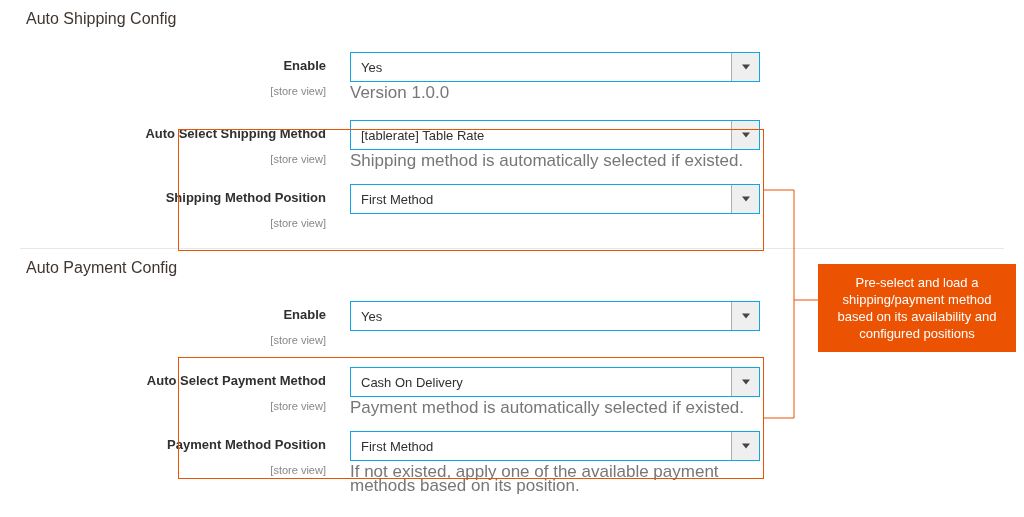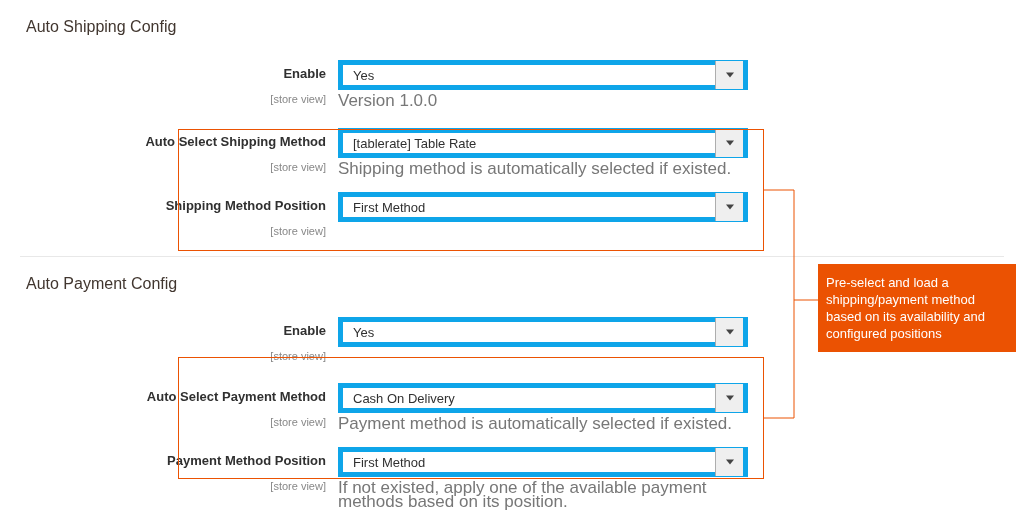--- a/index.html
+++ b/index.html
@@ -10,35 +10,36 @@
     background: #fff;
     width: 1024px;
     height: 517px;
     position: relative;
     overflow: hidden;
   }
   .section-title {
     font-size: 16px;
     color: #41362f;
     font-weight: 500;
-    padding: 18px 0 6px 26px;
+    padding: 10px 0 6px 26px;
   }
   .divider {
     border: none;
     border-top: 1px solid #e8e8e8;
     margin: 18px 20px 0 20px;
   }
   .form-area {
     width: 760px;
     padding-top: 18px;
   }
   .row {
     display: flex;
     align-items: flex-start;
     margin-bottom: 6px;
+    justify-content: space-between;
   }
   .label-col {
     width: 338px;
     min-width: 338px;
     text-align: right;
     padding-right: 12px;
     padding-top: 6px;
   }
   .label-col .lbl {
     font-size: 13px;
@@ -52,21 +53,21 @@
     line-height: 13px;
     display: block;
     margin-top: 12px;
   }
   .input-col {
     width: 410px;
   }
   .select {
     width: 100%;
     height: 30px;
-    border: 5px solid #0ea5e9;
+    border: 1px solid #0ea5e9;
     background: #fff;
     display: flex;
     align-items: center;
     justify-content: space-between;
     padding: 0 0 0 10px;
     font-size: 13px;
     color: #303030;
     cursor: pointer;
   }
   .select .sel-btn {
@@ -93,20 +94,21 @@
   }
   #hbox1 { left: 178px; top: 129px; width: 586px; height: 122px; }
   #hbox2 { left: 178px; top: 357px; width: 586px; height: 122px; }
   .callout {
     position: absolute;
     right: 8px;
     top: 264px;
     width: 198px;
     background: #eb5202;
     color: #fff;
+    text-align: center;
     font-size: 13px;
     padding: 10px 8px;
     line-height: 17px;
     z-index: 6;
   }
   .connector {
     position: absolute;
     pointer-events: none;
     z-index: 5;
   }

